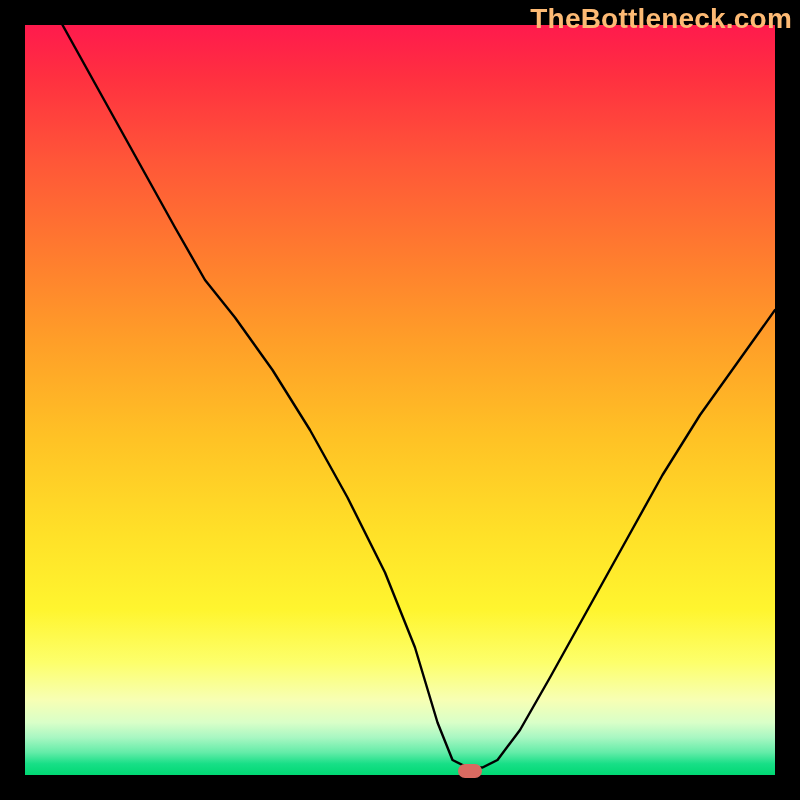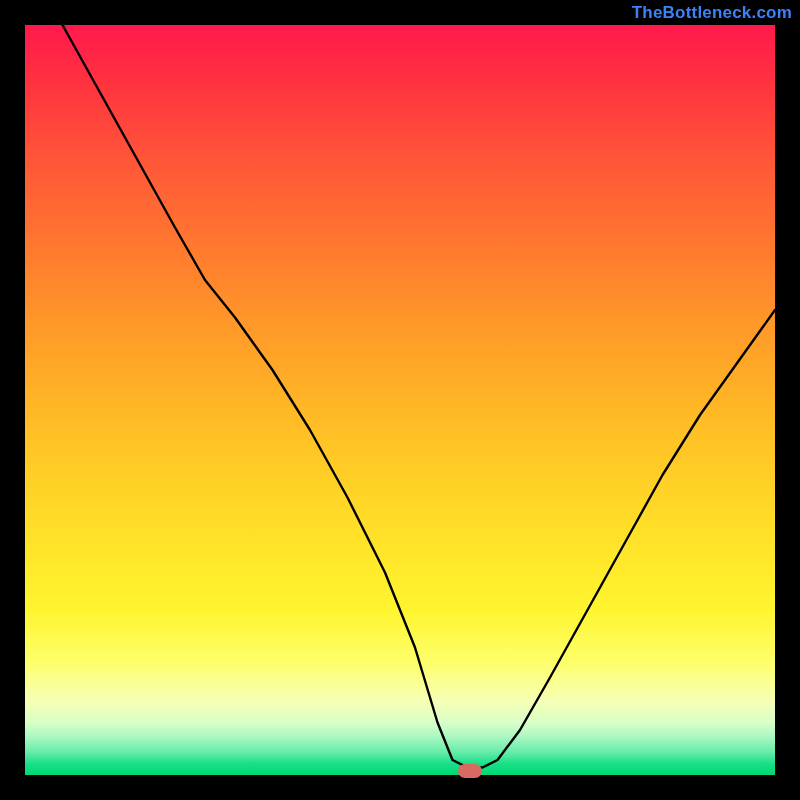--- a/index.html
+++ b/index.html
@@ -56,23 +56,23 @@
     width: 24px;
     height: 14px;
     border-radius: 7px;
     background: #d96a61;
     transform: translate(-50%, -50%);
   }
   .watermark {
     position: absolute;
     top: 3px;
     right: 8px;
-    font-size: 17px;
+    font-size: 28px;
     font-weight: 600;
-    color: #3b82f6;
+    color: #fdba74;
     letter-spacing: 0.2px;
   }
 </style>
 </head>
 <body>
 
 <div class="frame">
 
   <div class="plot-area">
 

